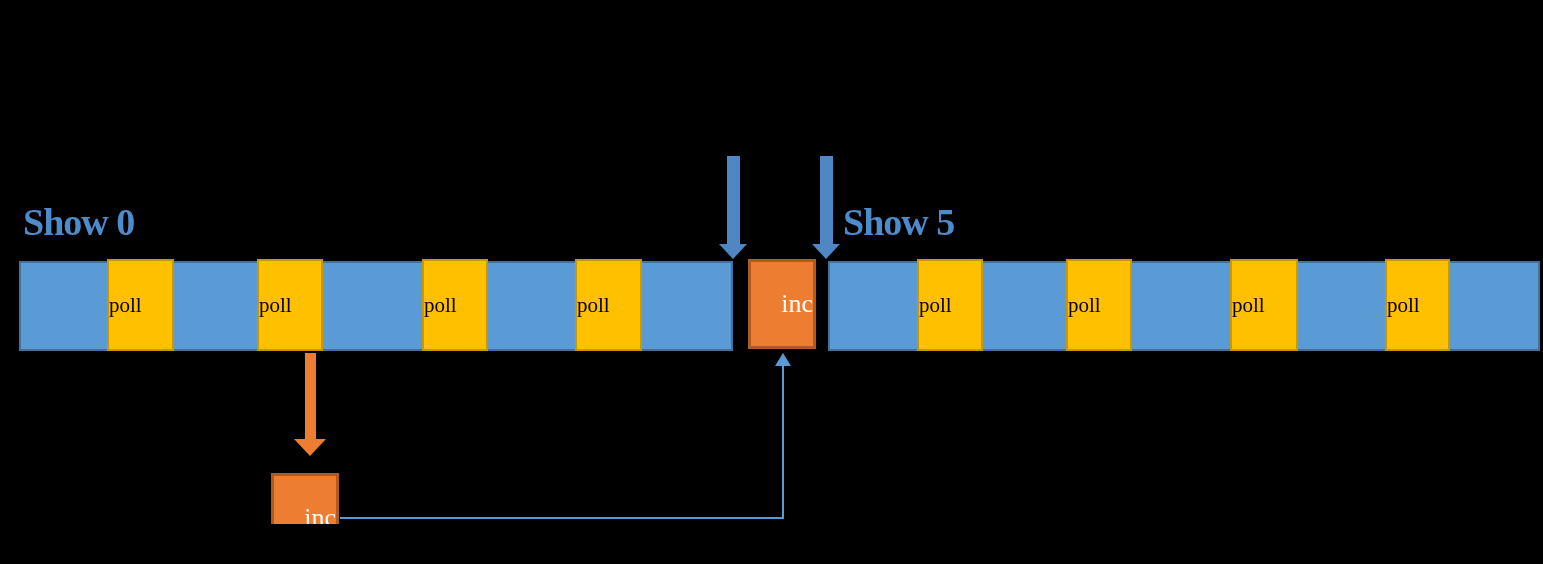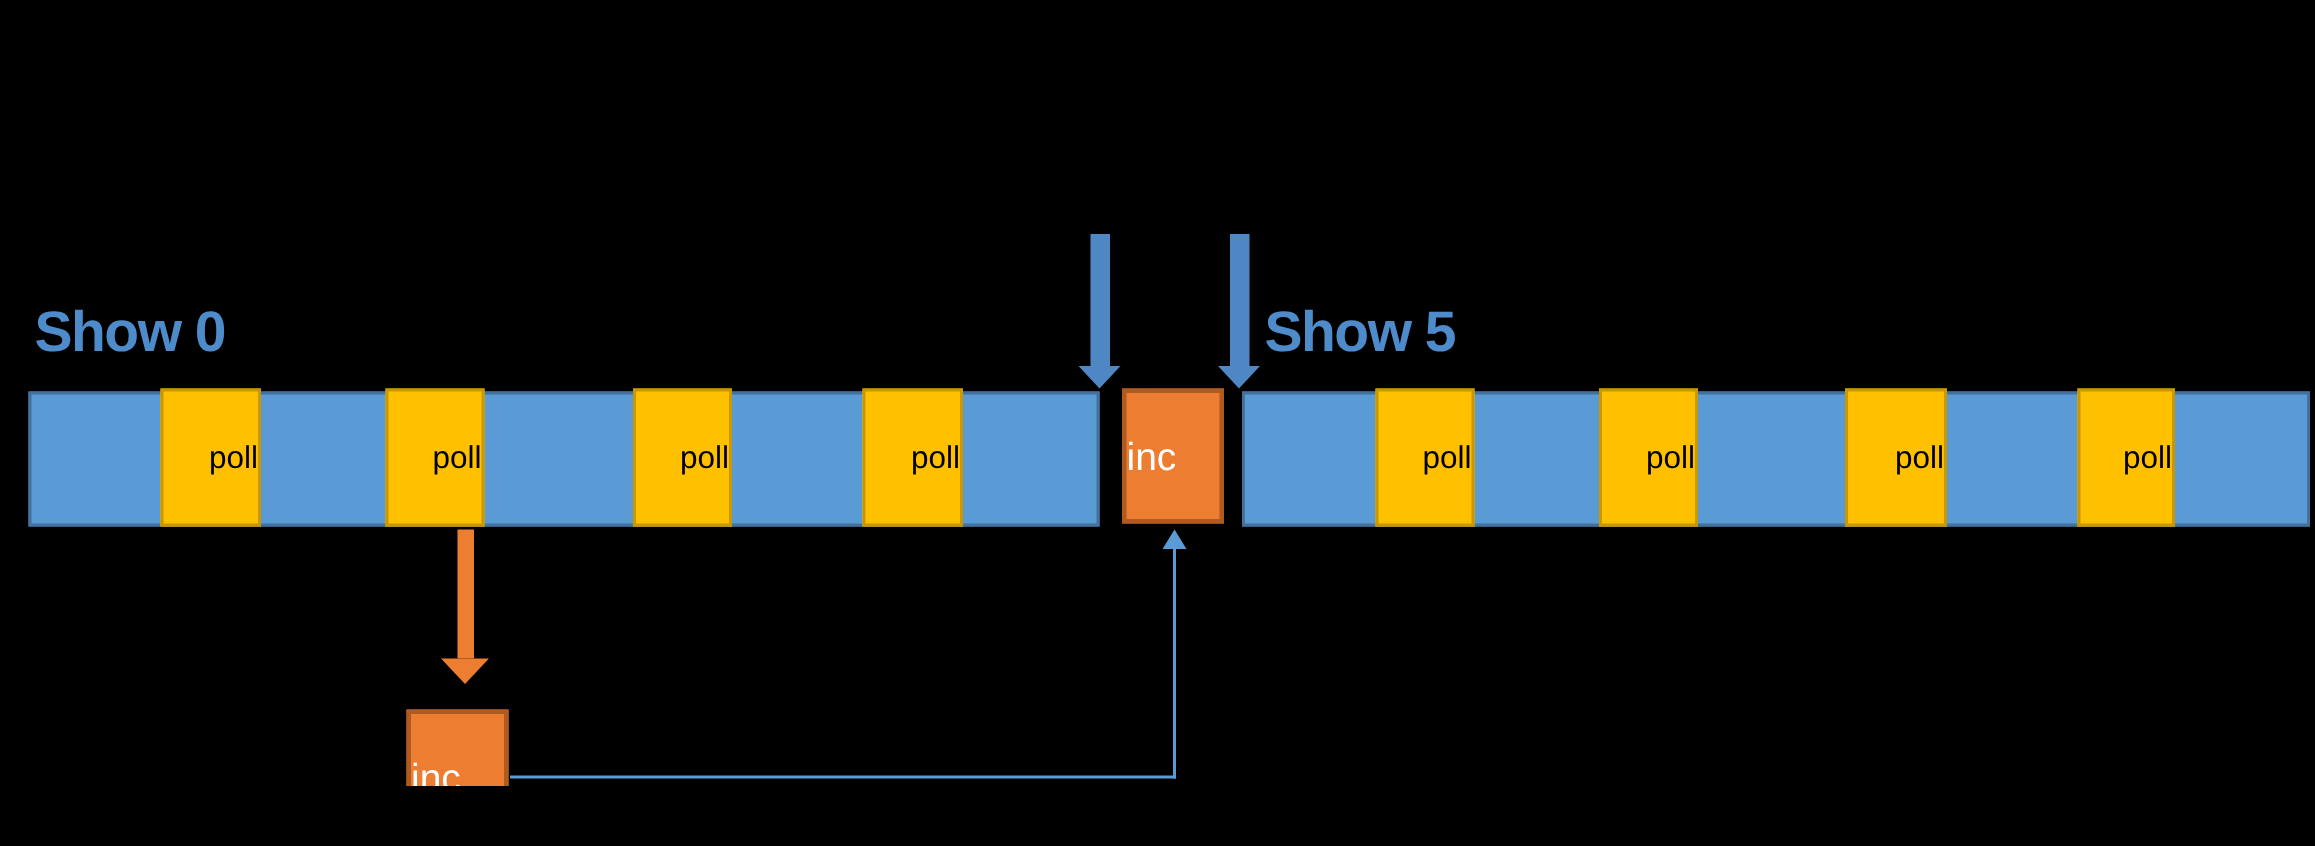--- a/index.html
+++ b/index.html
@@ -7,20 +7,21 @@
     padding: 0;
     background: #000;
     font-family: "Liberation Sans", sans-serif;
   }
   #canvas {
     position: relative;
     width: 1543px;
     height: 524px;
     background: var(--canvas-bg, #000);
     overflow: hidden;
+    font-family: Liberation Serif, serif;
   }
   .show-label {
     position: absolute;
     font-size: 38px;
     font-weight: 700;
     letter-spacing: -1px;
     line-height: 1;
     color: var(--label-blue, #4E8BCB);
     white-space: nowrap;
   }
@@ -33,35 +34,35 @@
     background: var(--timeline-blue, #5B9BD5);
     border: 2px solid var(--timeline-blue-border, #41719C);
   }
   .poll-block {
     position: absolute;
     box-sizing: border-box;
     background: var(--poll-yellow, #FFC000);
     border: 2px solid var(--poll-yellow-border, #C99700);
     display: flex;
     align-items: center;
-    justify-content: flex-end;
+    justify-content: flex-start;
   }
   .poll-label {
     font-size: 21px;
     color: var(--poll-text, #000);
     line-height: 1;
   }
   .inc-block {
     position: absolute;
     box-sizing: border-box;
     background: var(--inc-orange, #ED7D31);
     border: 3px solid var(--inc-orange-border, #AE5A21);
     display: flex;
     align-items: center;
-    justify-content: flex-start;
+    justify-content: flex-end;
   }
   .inc-label {
     font-size: 26px;
     color: var(--inc-text, #FFF);
     line-height: 1;
   }
   .arrow-shaft { position: absolute; }
   .arrow-head  { position: absolute; width: 0; height: 0; }
   .connector-line { position: absolute; background: var(--connector-blue, #5B9BD5); }
   .connector-head { position: absolute; width: 0; height: 0; }

